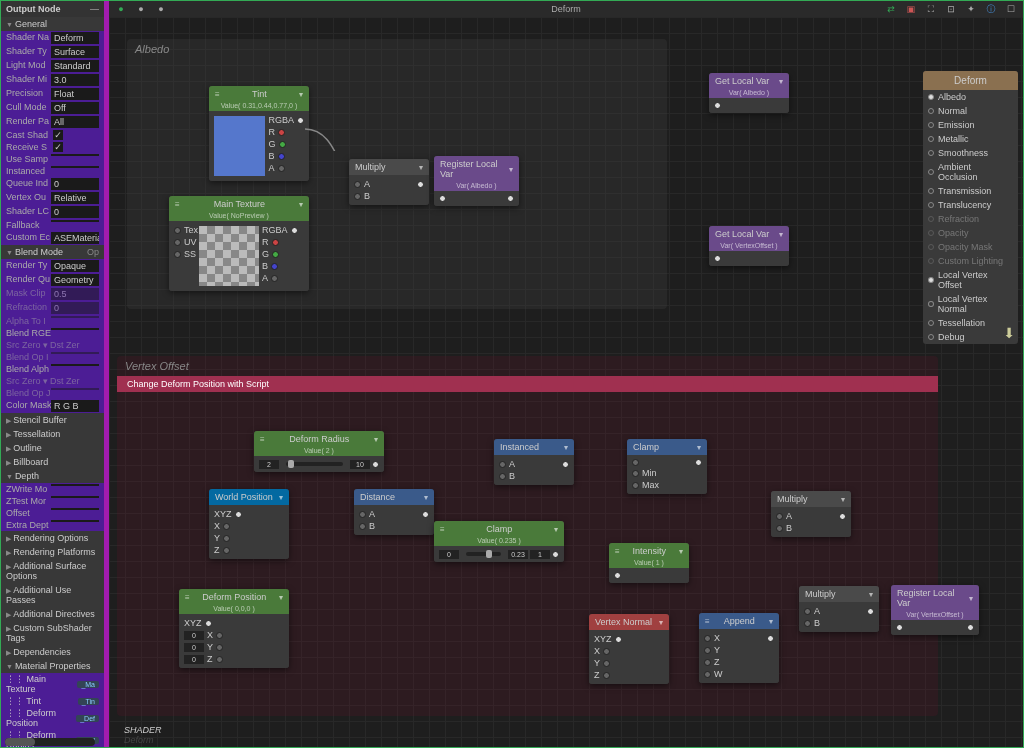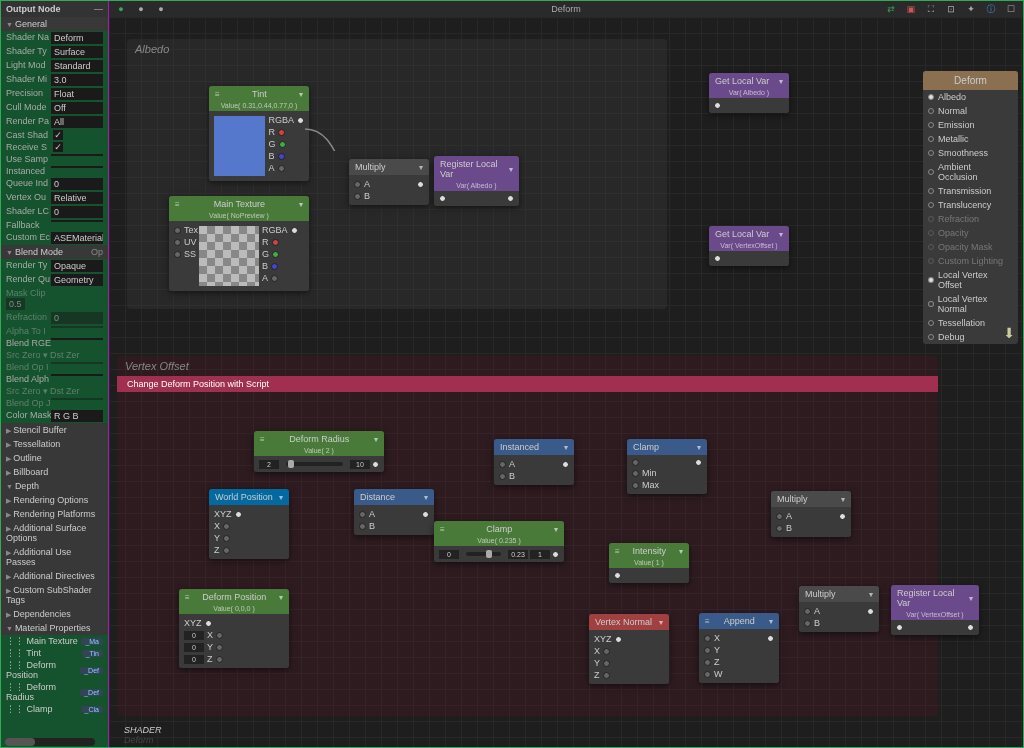--- a/index.html
+++ b/index.html
@@ -1,17 +1,17 @@
 <!DOCTYPE html>
 <html><head>
 <meta charset="utf-8">
 <style>
 *{margin:0;padding:0;box-sizing:border-box;font-family:Arial,sans-serif;font-size:9px;color:#ccc;user-select:none}
 body{background:#1a1a1a;width:1024px;height:748px;overflow:hidden;display:flex;border:1px solid #3a5}
-.sidebar{width:108px;background:#14532d;border-right:1px solid #a21caf;overflow-y:auto;height:100%}
+.sidebar{width:108px;background:#4c1d95;border-right:5px solid #a21caf;overflow-y:auto;height:100%}
 .sidebar-header{background:#333;padding:3px 5px;font-size:10px;font-weight:bold;display:flex;justify-content:space-between;align-items:center}
 .sidebar-header span:last-child{color:#888}
 .section-header{background:#383838;padding:2px 5px;font-size:9px;cursor:pointer}
 .section-header::before{content:"▼ ";font-size:7px;color:#888}
 .section-header.collapsed::before{content:"▶ "}
 .prop-row{display:flex;padding:1px 5px;align-items:flex-start;font-size:8px}
 .prop-row .plabel{width:45px;color:#aaa;overflow:hidden;white-space:nowrap}
 .prop-row .pval{flex:1;background:#1a1a1a;padding:1px 3px;color:#ccc;overflow:hidden;white-space:nowrap}
 .prop-row .pcheck{width:10px;height:10px;background:#1a1a1a;margin-left:2px;display:inline-flex;align-items:center;justify-content:center}
 .mat-prop{display:flex;padding:1px 5px;align-items:center;font-size:8px;justify-content:space-between}
@@ -145,21 +145,21 @@
   <div class="section-header"><span>Blend Mode</span><span style="float:right;color:#888">Op</span></div>
   <div id="blend-props">
       <div class="prop-row">
         <span class="plabel">Render Ty</span>
         <span class="pval">Opaque</span>
       </div>
       <div class="prop-row">
         <span class="plabel">Render Qu</span>
         <span class="pval">Geometry</span>
       </div>
-      <div class="prop-row" style="opacity: 0.5; flex-direction: column;">
+      <div class="prop-row" style="opacity: 0.5;">
         <span class="plabel">Mask Clip</span>
         <span class="pval">0.5</span>
       </div>
       <div class="prop-row" style="opacity: 0.5;">
         <span class="plabel">Refraction</span>
         <span class="pval">0</span>
       </div>
       <div class="prop-row" style="opacity: 0.5;">
         <span class="plabel">Alpha To I</span>
         <span class="pval"></span>
@@ -191,20 +191,38 @@
         <span class="pval">R   G   B</span>
       </div>
     </div>
   <div id="collapsed-1">
       <div class="section-header collapsed">Stencil Buffer</div>
       <div class="section-header collapsed">Tessellation</div>
       <div class="section-header collapsed">Outline</div>
       <div class="section-header collapsed">Billboard</div>
     </div>
   <div class="section-header">Depth</div>
+  <div id="depth-props">
+      <div class="prop-row">
+        <span class="plabel">ZWrite Mo</span>
+        <span class="pval"><default></default></span>
+      </div>
+      <div class="prop-row">
+        <span class="plabel">ZTest Mor</span>
+        <span class="pval"><default></default></span>
+      </div>
+      <div class="prop-row">
+        <span class="plabel">Offset</span>
+        <span class="pval"></span>
+      </div>
+      <div class="prop-row">
+        <span class="plabel">Extra Dept</span>
+        <span class="pval"></span>
+      </div>
+    </div>
   <div id="collapsed-2">
       <div class="section-header collapsed">Rendering Options</div>
       <div class="section-header collapsed">Rendering Platforms</div>
       <div class="section-header collapsed">Additional Surface Options</div>
       <div class="section-header collapsed">Additional Use Passes</div>
       <div class="section-header collapsed">Additional Directives</div>
       <div class="section-header collapsed">Custom SubShader Tags</div>
       <div class="section-header collapsed">Dependencies</div>
     </div>
   <div class="section-header">Material Properties</div>

